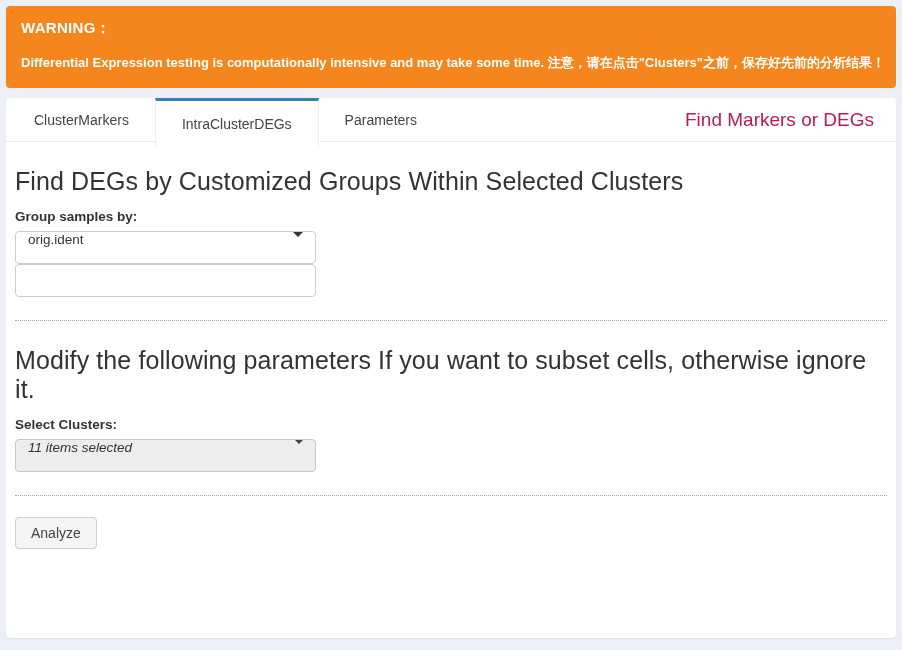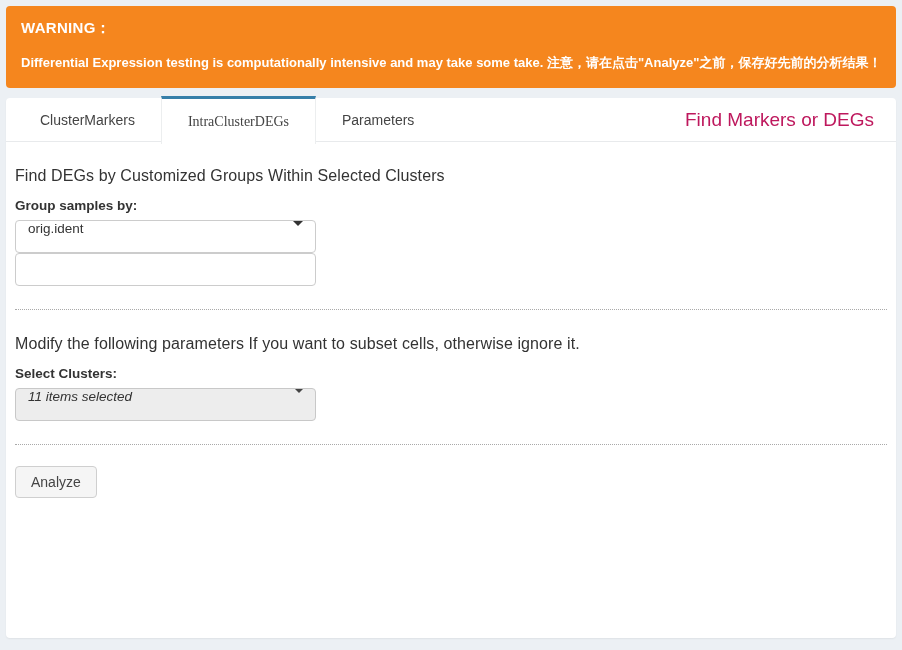--- a/index.html
+++ b/index.html
@@ -37,58 +37,57 @@
   
   .card {
     background: #ffffff;
     border-radius: 4px;
     box-shadow: 0 1px 2px rgba(0,0,0,.06);
     height: 540px;
     position: relative;
   }
   .tab-header {
     display: flex;
-    align-items: center;
+    align-items: flex-start;
     height: 44px;
     border-bottom: 1px solid #e8eaec;
-    padding-left: 8px;
+    padding-left: 2px;
   }
   .tab {
     height: 44px;
     line-height: 44px;
     padding: 0 26px;
     font-size: 14px;
     color: #444;
     cursor: pointer;
     white-space: nowrap;
   }
   .tab.active {
     height: 48px;
     line-height: 46px;
     margin-bottom: -1px;
     background: #fff;
     border-top: 3px solid #367fa9;
     border-left: 1px solid #eceeef;
     border-right: 1px solid #eceeef;
-    font-family: Liberation Serif, serif;
   }
   .tab-title {
     margin-left: auto;
     align-self: center;
     font-size: 19px;
     font-weight: 400;
     color: #be185d;
     padding-right: 22px;
     line-height: 44px;
   }
 
   
   .content { padding: 0 9px; }
   .section-heading {
-    font-size: 16px;
+    font-size: 25px;
     font-weight: 400;
     color: #333;
     margin-top: 25px;
     margin-bottom: 13px;
     letter-spacing: .1px;
   }
   .field-label {
     display: block;
     font-size: 13.5px;
     font-weight: 700;
@@ -154,21 +153,21 @@
     cursor: pointer;
   }
 </style>
 </head>
 <body>
 
 <div class="page">
 
   <div class="warning-banner" style="background: rgb(245, 134, 30); color: rgb(255, 255, 255);">
     <h4>WARNING：</h4>
-    <p>Differential Expression testing is computationally intensive and may take some take. 注意，请在点击"Analyze"之前，保存好先前的分析结果！</p>
+    <p>Differential Expression testing is computationally intensive and may take some time. 注意，请在点击"Clusters"之前，保存好先前的分析结果！</p>
   </div>
 
   <div class="card">
 
     <div class="tab-header">
       <div class="tab">ClusterMarkers</div>
       <div class="tab active" style="border-top-color: rgb(54, 127, 169);">IntraClusterDEGs</div>
       <div class="tab">Parameters</div>
       <div class="tab-title">Find Markers or DEGs</div>
     </div>

